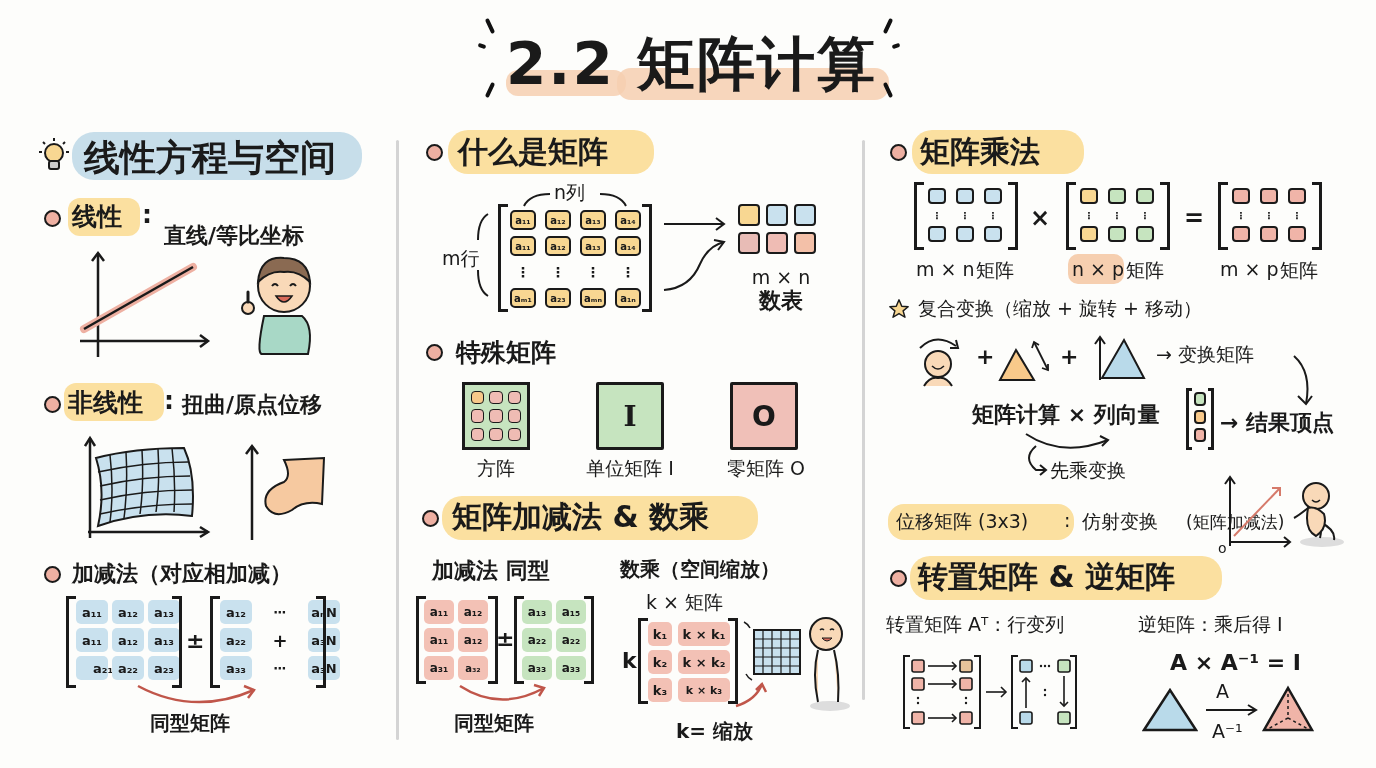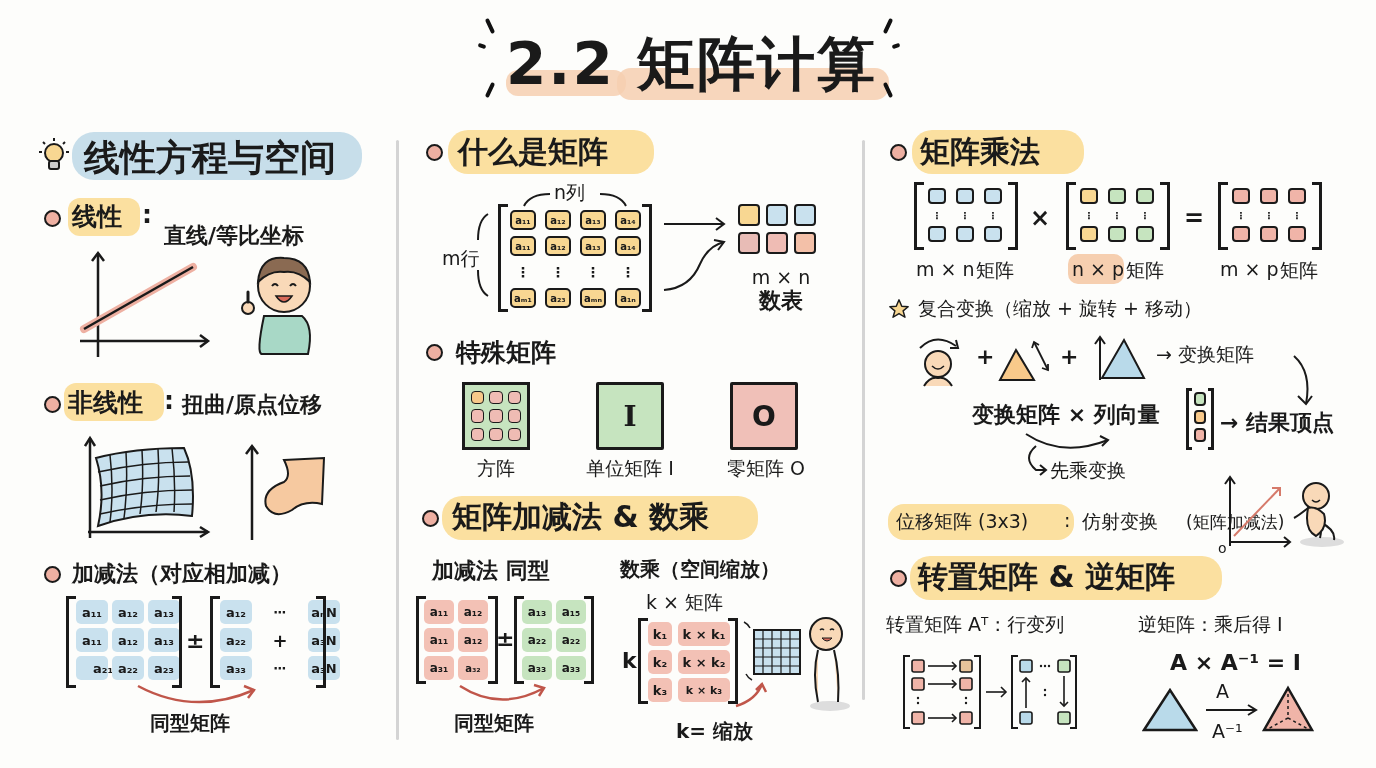--- a/index.html
+++ b/index.html
@@ -418,21 +418,21 @@
     </svg>
 </div>
 <div class="abs ts" style="left:1156px;top:342px;">→ 变换矩阵</div>
 <div class="abs" style="left:1290px;top:352px;width:30px;height:58px;">
   <svg width="30" height="58">
       <path d="M4 4 Q22 20 16 52" fill="none" stroke="#1a1a1a" stroke-width="2"></path>
       <polyline points="8,44 16,52 22,44" fill="none" stroke="#1a1a1a" stroke-width="2"></polyline>
     </svg>
 </div>
 
-<div class="abs t" style="left:972px;top:400px;">变换矩阵 × 列向量</div>
+<div class="abs t" style="left:972px;top:400px;">矩阵计算 × 列向量</div>
 <div class="abs bracket bl" style="left:1186px;top:388px;height:62px;width:6px;"></div>
 <div class="abs" style="left:1194px;top:392px;width:14px;">
   <div class="sq" style="background:#c6e4bf;width:12px;height:14px;margin-bottom:4px;"></div>
   <div class="sq" style="background:#f8c98a;width:12px;height:14px;margin-bottom:4px;"></div>
   <div class="sq" style="background:#f0b4a8;width:12px;height:14px;"></div>
 </div>
 <div class="abs bracket br" style="left:1208px;top:388px;height:62px;width:6px;"></div>
 <div class="abs t" style="left:1220px;top:408px;">→ 结果顶点</div>
 <div class="abs" style="left:1012px;top:430px;width:100px;height:50px;">
   <svg width="100" height="50">

